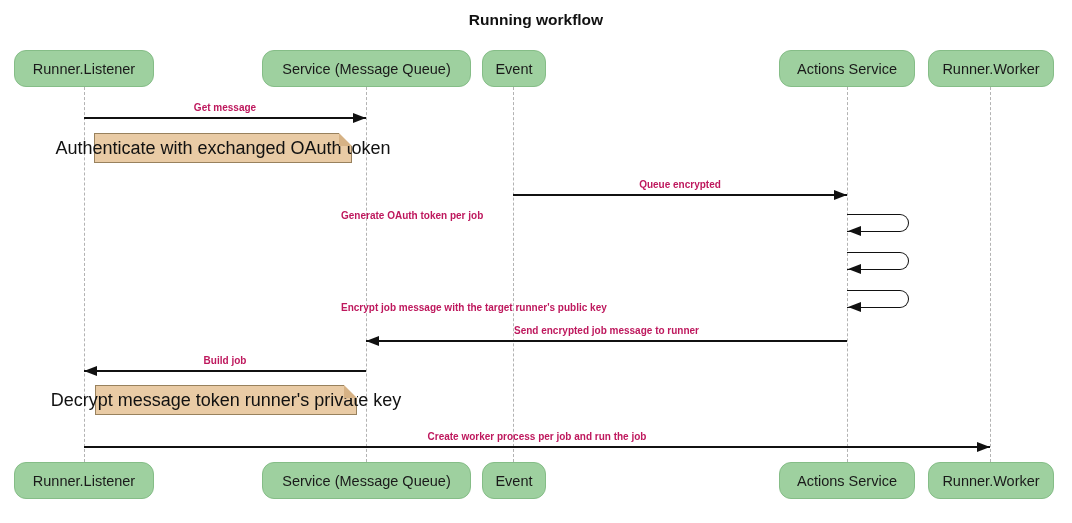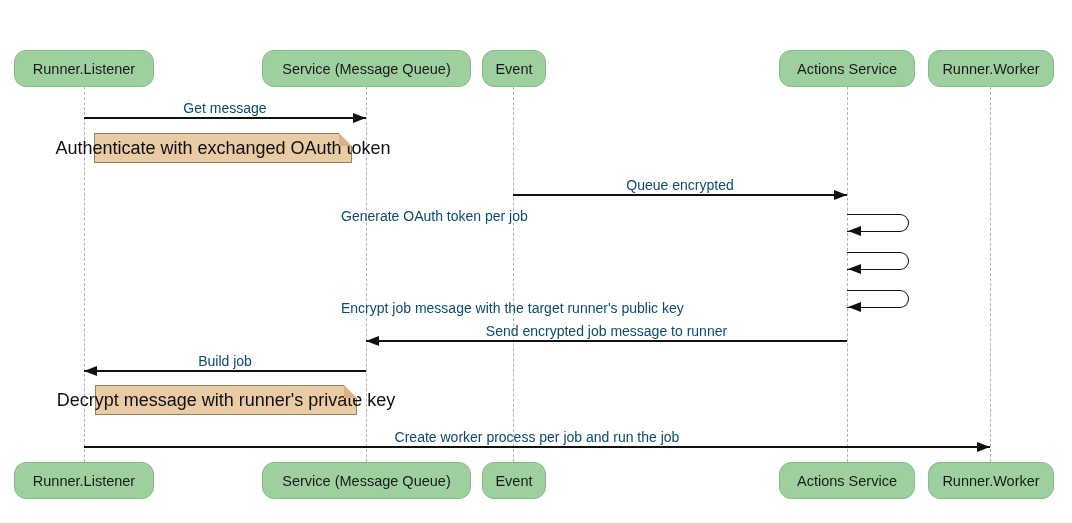--- a/index.html
+++ b/index.html
@@ -23,22 +23,23 @@
     position:absolute;height:37px;box-sizing:border-box;
     background:var(--actor-fill,#9ed09f);
     border:1px solid var(--actor-border,#85bd87);
     border-radius:12px;
     display:flex;align-items:center;justify-content:center;
     font-size:14.5px;color:var(--actor-text,#1a1a1a);
     white-space:nowrap;
   }
   .msg-label{
     position:absolute;height:16px;line-height:16px;
-    font-size:14px;text-align:center;color:#0c4a6e;white-space:nowrap;
+    font-size:10px;text-align:center;color:#be185d;white-space:nowrap;
     z-index:3;
+    font-weight:bold;
   }
   .msg-label.right{text-align:left;}
   .line{
     position:absolute;height:1.5px;background:var(--arrow,#111111);z-index:2;
   }
   .ah{position:absolute;width:0;height:0;z-index:3;
     border-top:5px solid transparent;border-bottom:5px solid transparent;}
   .ah.r{border-left:13px solid var(--arrow,#111111);}
   .ah.l{border-right:13px solid var(--arrow,#111111);}
   .selfloop{
@@ -61,20 +62,21 @@
     content:"";position:absolute;top:-1px;right:-1px;width:0;height:0;
     border-style:solid;border-width:0 13px 13px 0;
     border-color:#ffffff #ffffff var(--note-fold,#d6b285) var(--note-fold,#d6b285);
   }
 </style>
 </head>
 <body>
 
 <div id="diagram">
 
+  <div class="title">Running workflow</div>
 
   <div class="lifeline" style="left:84px;"></div>
   <div class="lifeline" style="left:366px;"></div>
   <div class="lifeline" style="left:513px;"></div>
   <div class="lifeline" style="left:847px;"></div>
   <div class="lifeline" style="left:990px;"></div>
 
   <div class="actor" style="left:14px;top:50px;width:140px;">Runner.Listener</div>
   <div class="actor" style="left:262px;top:50px;width:209px;">Service (Message Queue)</div>
   <div class="actor" style="left:482px;top:50px;width:64px;">Event</div>
@@ -103,21 +105,21 @@
   <div class="ah l" style="left:848px;top:302px;"></div>
 
   <div class="msg-label" style="left:366px;top:323px;width:481px;">Send encrypted job message to runner</div>
   <div class="line" style="left:366px;top:340px;width:481px;"></div>
   <div class="ah l" style="left:366px;top:336px;"></div>
 
   <div class="msg-label" style="left:84px;top:353px;width:282px;">Build job</div>
   <div class="line" style="left:84px;top:370px;width:282px;"></div>
   <div class="ah l" style="left:84px;top:366px;"></div>
 
-  <div class="note" style="left:95px;top:385px;width:262px;height:30px;">Decrypt message with runner's private key</div>
+  <div class="note" style="left:95px;top:385px;width:262px;height:30px;">Decrypt message token runner's private key</div>
 
   <div class="msg-label" style="left:84px;top:429px;width:906px;">Create worker process per job and run the job</div>
   <div class="line" style="left:84px;top:446px;width:906px;"></div>
   <div class="ah r" style="left:977px;top:442px;"></div>
 
   <div class="actor" style="left:14px;top:462px;width:140px;">Runner.Listener</div>
   <div class="actor" style="left:262px;top:462px;width:209px;">Service (Message Queue)</div>
   <div class="actor" style="left:482px;top:462px;width:64px;">Event</div>
   <div class="actor" style="left:779px;top:462px;width:136px;">Actions Service</div>
   <div class="actor" style="left:928px;top:462px;width:126px;">Runner.Worker</div>

